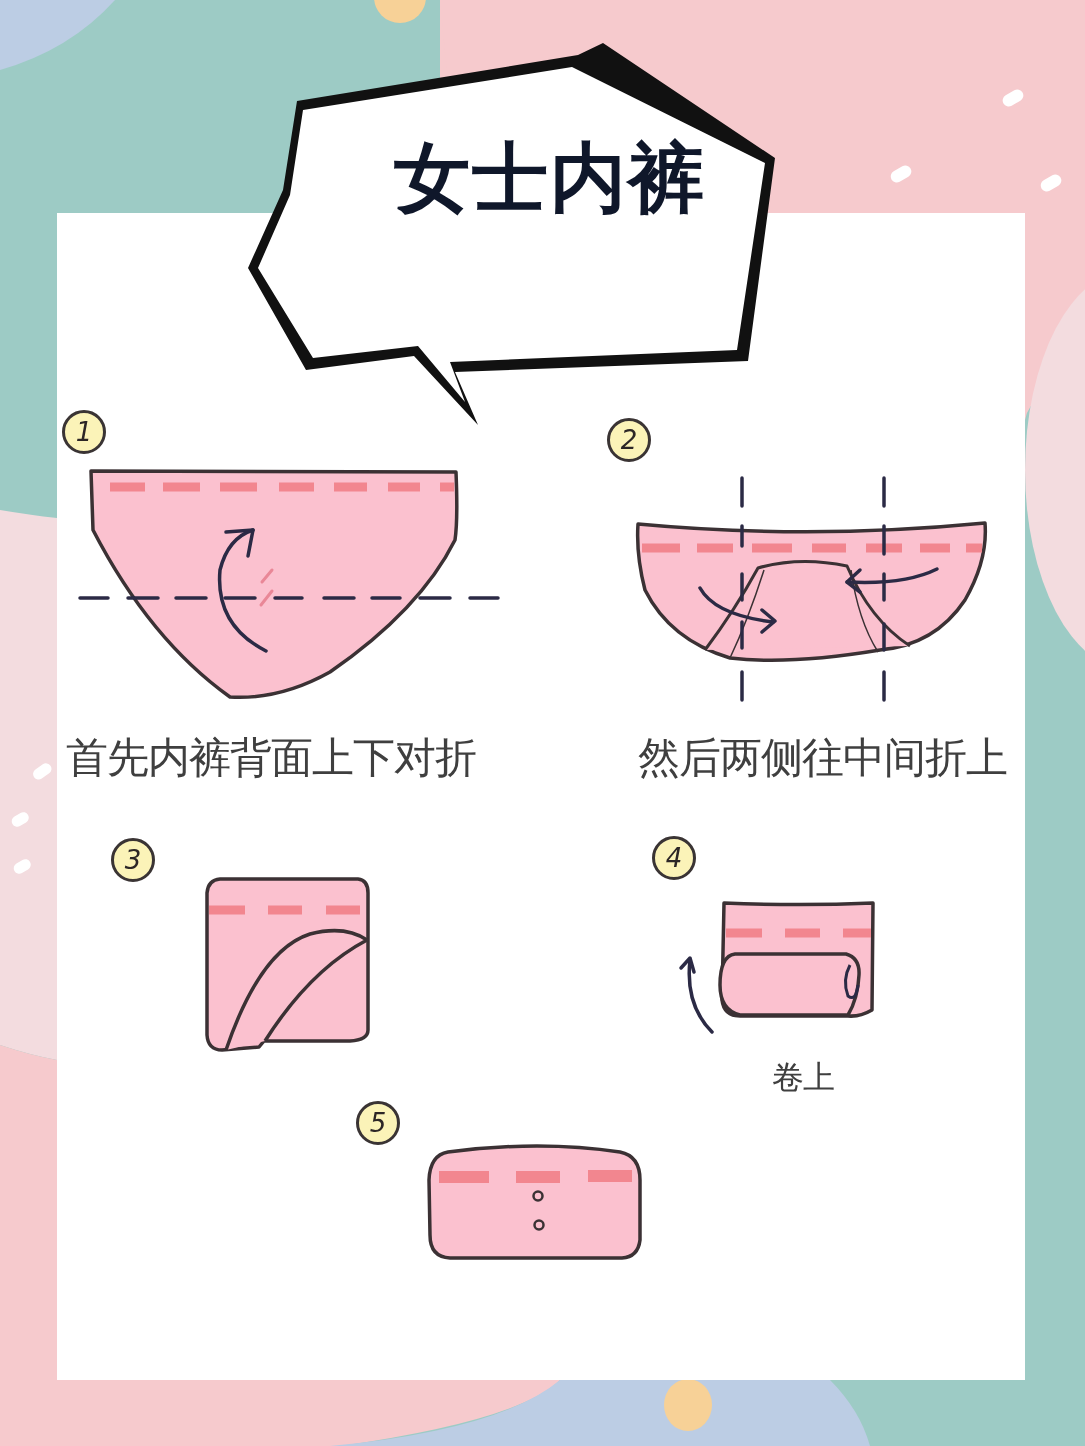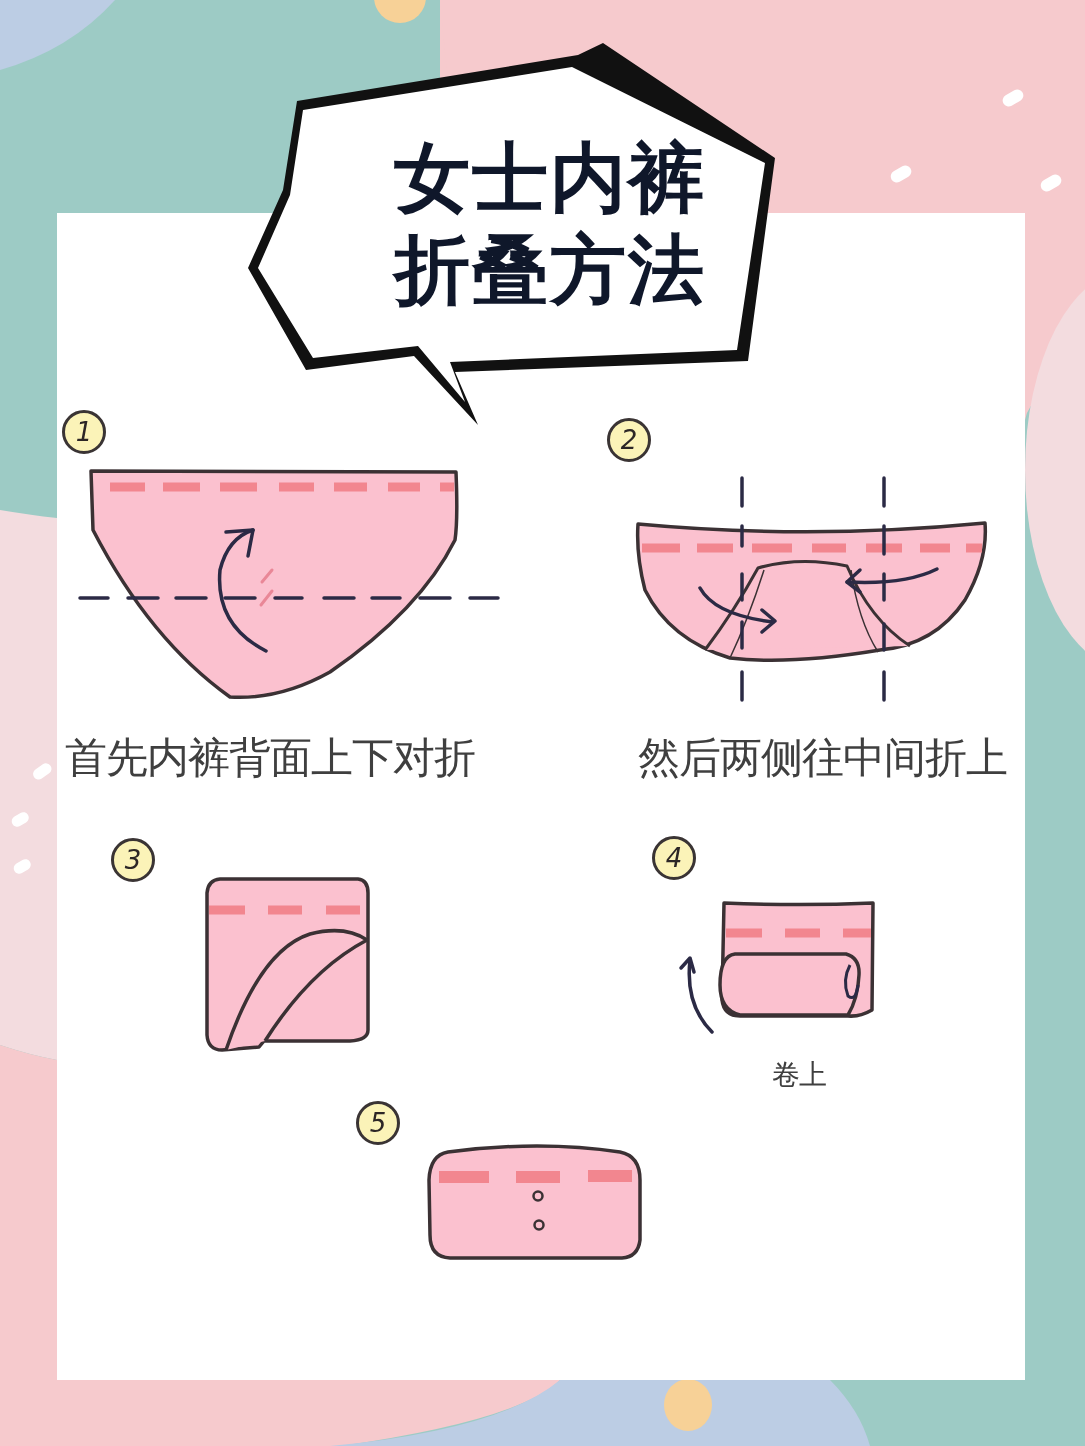--- a/index.html
+++ b/index.html
@@ -4,21 +4,21 @@
 <style>
   html, body { margin: 0; padding: 0; }
   body { width: 1085px; height: 1446px; position: relative; overflow: hidden; background: #9dcbc5; font-family: "DejaVu Sans", sans-serif; }
   .bg { position: absolute; left: 0; top: 0; width: 1085px; height: 1446px; }
   .card { position: absolute; left: 57px; top: 213px; width: 968px; height: 1167px; background: #ffffff; }
   .stage { position: absolute; left: 0; top: 0; width: 1085px; height: 1446px; }
   .title { position: absolute; left: 350px; top: 132px; width: 330px; font-size: 76px; font-weight: bold; line-height: 92px; color: #0f172a; letter-spacing: 2px; margin-left: 44px; }
   .title div { white-space: nowrap; }
   .badge { position: absolute; width: 44px; height: 44px; border-radius: 50%; background: #fbf3b8; border: 3px solid #3a3434; box-sizing: border-box; text-align: center; line-height: 38px; font-size: 26px; color: #2c2626; font-style: italic; }
   .caption { position: absolute; font-size: 42px; color: #3f3f3f; white-space: nowrap; letter-spacing: -1px; }
-  .caption.small { font-size: 28px; }
+  .caption.small { font-size: 32px; }
 </style>
 </head>
 <body>
 
 <svg class="bg" viewBox="0 0 1085 1446" xmlns="http://www.w3.org/2000/svg">
   <rect x="0" y="0" width="1085" height="1446" fill="#9dcbc5"></rect>
 
   <path d="M0 0 H115 Q70 50 0 70 Z" fill="#bccde4"></path>
 
   <path d="M440 0 H1085 V380 Q1030 390 1025 420 V380 L1025 213 H440 Z" fill="#f6cacd"></path>
@@ -149,24 +149,23 @@
       <line x1="516" y1="1177" x2="560" y2="1177"></line>
       <line x1="588" y1="1176" x2="632" y2="1176"></line>
     </g>
     <circle cx="538" cy="1196" r="4.5" fill="none" stroke="#3b3134" stroke-width="2.5"></circle>
     <circle cx="539" cy="1225" r="4.5" fill="none" stroke="#3b3134" stroke-width="2.5"></circle>
   </g>
 </svg>
 
 <div class="title">
   <div>女士内裤</div>
-  <div>折叠方法</div>
 </div>
 
 <div class="badge" style="left:62px; top:410px;">1</div>
 <div class="badge" style="left:607px; top:418px;">2</div>
 <div class="badge" style="left:111px; top:838px;">3</div>
 <div class="badge" style="left:652px; top:836px;">4</div>
 <div class="badge" style="left:356px; top:1101px;">5</div>
 
-<div class="caption" style="left:65px; top:730px;">首先内裤背面上下对折</div>
+<div class="caption" style="left:57px; top:730px;padding-left:9px;">首先内裤背面上下对折</div>
 <div class="caption" style="left:638px; top:730px;">然后两侧往中间折上</div>
 <div class="caption small" style="left:772px; top:1056px;">卷上</div>
 
 </body></html>

